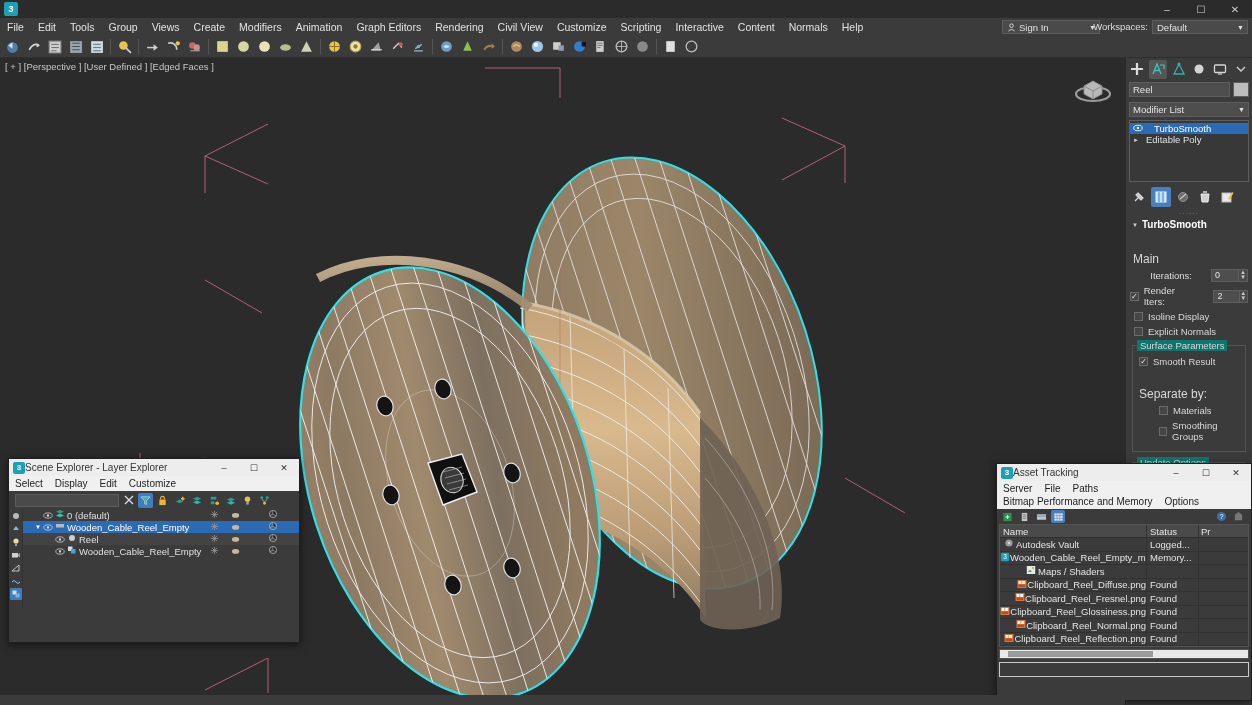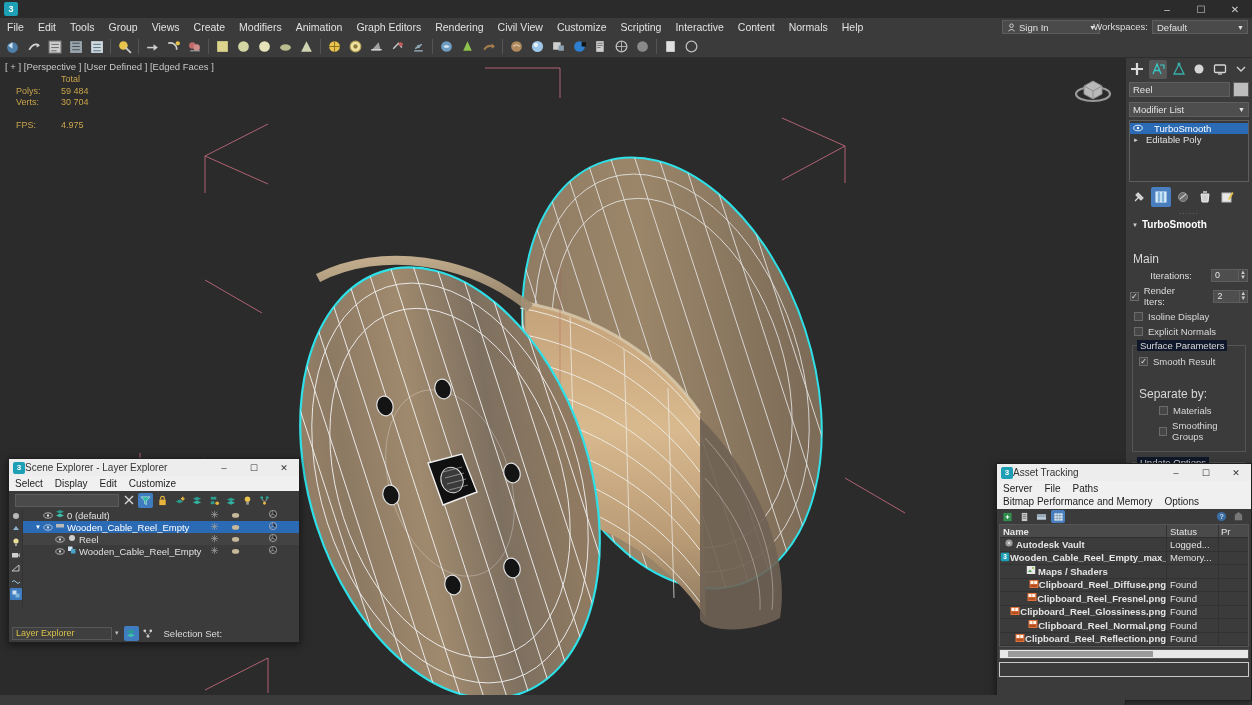--- a/index.html
+++ b/index.html
@@ -81,21 +81,21 @@
     display:flex; align-items:center; justify-content:center; }
   .mt.on{ background:#4a7fbf; }
   .grip{ text-align:center; color:#777; font-size:7px; letter-spacing:1px;
     margin-top:2px; }
   .rollup{ margin:0 2px; }
   .rollup-h{ display:flex; align-items:center; font-size:10px; color:#fff;
     font-weight:bold; padding:2px 0 2px 4px; }
   .rollup-h .tri{ font-size:6px; margin-right:4px; color:#d0d0d0; }
   .grp{ margin:2px 4px 4px 4px; border:1px solid #555; position:relative;
     padding:6px 4px 5px 4px; }
-  .grp-t{ position:absolute; top:-6px; left:4px; background:#0f172a;
+  .grp-t{ position:absolute; top:-6px; left:4px; background:#0f766e;
     padding:0 3px; font-size:9.5px; color:#d8d8d8; }
   .plain-t{ font-size:12px; color:#d8d8d8; padding-left:5px;margin-top:20px; }
   .spinrow{ display:flex; align-items:center; justify-content:flex-end;
     margin:3px 2px; font-size:9.5px; color:#ddd; }
   .spinrow label{ margin-right:19px; }
   .spinbox{ width:28px; height:13px; background:#4e4e4e; border:1px solid #5e5e5e;
     color:#e4e4e4; font-size:9px; padding-left:3px; line-height:11px; }
   .spinarr{ width:9px; height:13px; background:#4a4a4a; border:1px solid #5e5e5e;
     border-left:none; font-size:6px; color:#ccc; text-align:center;
     line-height:5px; }
@@ -163,22 +163,22 @@
   .at-tools{ height:15px; background:#3b3b3b; display:flex; align-items:center;
     padding-left:3px; }
   .at-ic{ width:14px; height:13px; margin-right:3px; border-radius:2px;
     display:flex; align-items:center; justify-content:center; }
   .at-ic.on{ background:#4a7fbf; }
   .at-grid{ background:#3b3b3b; border:1px solid #555; margin:0 2px; }
   .at-head{ height:13px; background:#4a4a4a; display:flex;
     font-size:9.5px; color:#e5e5e5; border-bottom:1px solid #2f2f2f; }
   .at-row{ height:13.5px; display:flex; font-size:9.5px; color:#e4e4e4;
     border-bottom:1px solid #323232; }
-  .c-name{ width:167px; border-right:1px solid #323232; display:flex;
-    align-items:center; overflow:hidden; white-space:nowrap;font-weight:bold; }
+  .c-name{ width:147px; border-right:1px solid #323232; display:flex;
+    align-items:center; overflow:hidden; white-space:nowrap; }
   .c-stat{ width:52px; border-right:1px solid #323232; display:flex;
     align-items:center; padding-left:3px; }
   .c-pre{ flex:1; display:flex; align-items:center; padding-left:2px; }
   .at-sb{ margin:2px 2px 0 2px; height:10px; background:#e9e9e9;
     border:1px solid #555; }
   .at-sb-thumb{ height:6px; width:145px; margin:1px 0 0 8px; background:#9a9a9a; }
   .at-status{ margin:3px 2px; height:15px; background:#3b3b3b;
     border:1px solid #c9c9c9; }
 
   .statusbar{ position:absolute; bottom:0; left:0; width:1125px; height:10px;
@@ -567,46 +567,20 @@
       </g>
 
       <g transform="translate(16,685)">
         <line x1="0" y1="0" x2="-9" y2="6" stroke="#2f9c3f" stroke-width="2"></line>
         <line x1="0" y1="0" x2="9" y2="6" stroke="#c04040" stroke-width="2"></line>
         <line x1="0" y1="0" x2="0" y2="-12" stroke="#3b6fc4" stroke-width="2"></line>
       </g>
     </svg>
 
     <div class="vp-label">[ + ] [Perspective ] [User Defined ] [Edged Faces ]</div>
-    <div class="stats">
-      <table>
-        <tbody>
-            <tr>
-              <td class="k"></td>
-              <td class="v">Total</td>
-            </tr>
-        <tr>
-              <td class="k">Polys:</td>
-              <td class="v">59 484</td>
-            </tr>
-        <tr>
-              <td class="k">Verts:</td>
-              <td class="v">30 704</td>
-            </tr>
-        <tr>
-              <td class="k" style="height:11px"></td>
-              <td></td>
-            </tr>
-        <tr>
-              <td class="k">FPS:</td>
-              <td class="v">4.975</td>
-            </tr>
-      </tbody>
-        </table>
-    </div>
 
     <svg class="vcube" style="top:10px;left:1070px" viewBox="0 0 46 40">
       <ellipse cx="23" cy="26" rx="17" ry="7" fill="none" stroke="#9a9a9a" stroke-width="2.2"></ellipse>
       <path d="M14 18 L23 13 L32 18 L32 26 L23 31 L14 26 Z" fill="#b9b9b9" stroke="#8d8d8d"></path>
       <path d="M14 18 L23 23 L32 18" fill="none" stroke="#8d8d8d"></path>
       <path d="M23 23 L23 31" stroke="#8d8d8d" fill="none"></path>
     </svg>
   </div>
 
   <div class="cmdpanel">
@@ -969,39 +943,20 @@
             <span style="width:22px;text-align:center"><svg width="10" height="9" viewBox="0 0 11 10">
                 <ellipse cx="5" cy="6" rx="4" ry="2.6" fill="#c8b89a"></ellipse>
               </svg></span>
             <span style="width:52px;text-align:center"><svg width="10" height="10" viewBox="0 0 11 11">
                 <circle cx="5.5" cy="5.5" r="4" fill="none" stroke="#a8a8a8" stroke-width="0.9"></circle>
                 <path d="M5.5 1.5 V5.5 L9 7.5 M5.5 5.5 L2 7.5" stroke="#a8a8a8" stroke-width="0.8"></path>
               </svg></span>
           </div>
         </div>
     </div>
-    <div class="se-foot">
-      <div class="se-ltf">Layer Explorer</div>
-      <span style="font-size:7px;color:#bbb;margin:0 3px">▾</span>
-      <div class="se-ic on">
-        <svg width="12" height="11" viewBox="0 0 13 12">
-            <path d="M6.5 2 L11 4 L6.5 6 L2 4 Z" fill="#2a9d8f"></path>
-            <path d="M6.5 6 L11 8 L6.5 10 L2 8 Z" fill="#3fc0ad"></path>
-          </svg>
-      </div>
-      <div class="se-ic">
-        <svg width="12" height="11" viewBox="0 0 13 12">
-            <circle cx="3" cy="3" r="1.5" fill="#cfcfcf"></circle>
-            <circle cx="9.5" cy="3" r="1.5" fill="#cfcfcf"></circle>
-            <circle cx="6.5" cy="9" r="1.5" fill="#cfcfcf"></circle>
-            <path d="M3 4.5 L6.5 7.5 M9.5 4.5 L6.5 7.5" stroke="#aaa" stroke-width="0.8"></path>
-          </svg>
-      </div>
-      <span style="font-size:9.5px;color:#ddd;margin-left:8px">Selection Set:</span>
-    </div>
   </div>
 
   <div class="win" id="asset-tracking">
     <div class="win-tb">
       <div class="win-ic">3</div>
       <div class="win-t">Asset Tracking</div>
       <div class="win-btns">
         <div class="win-b">–</div>
         <div class="win-b">☐</div>
         <div class="win-b x">✕</div>

